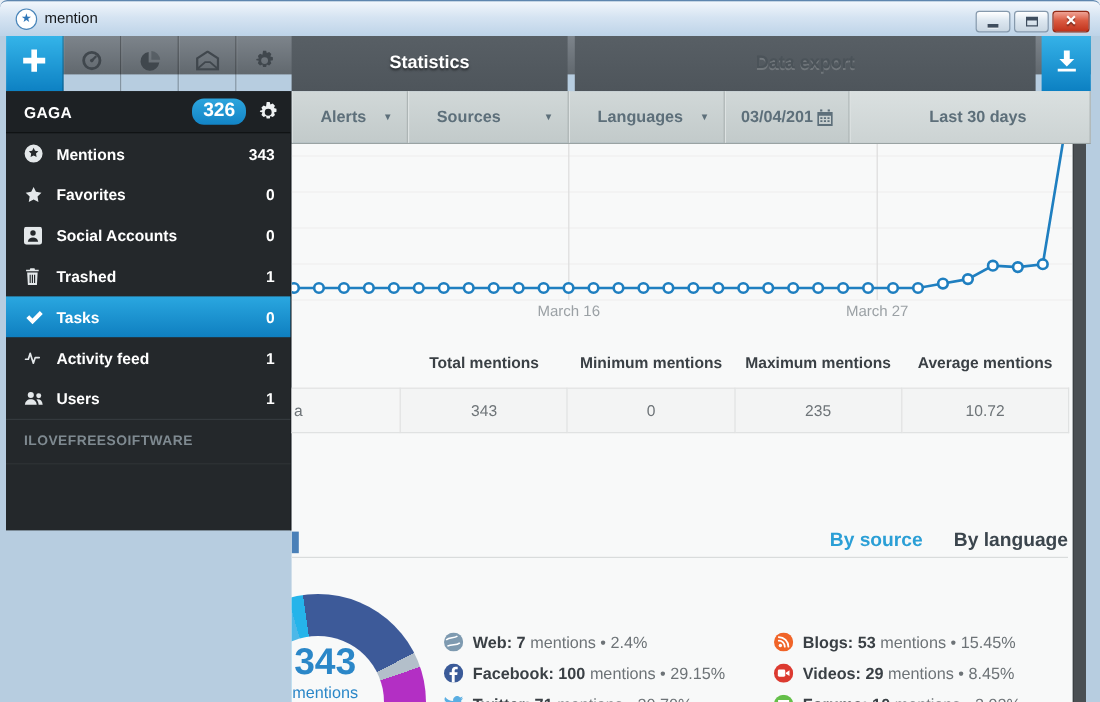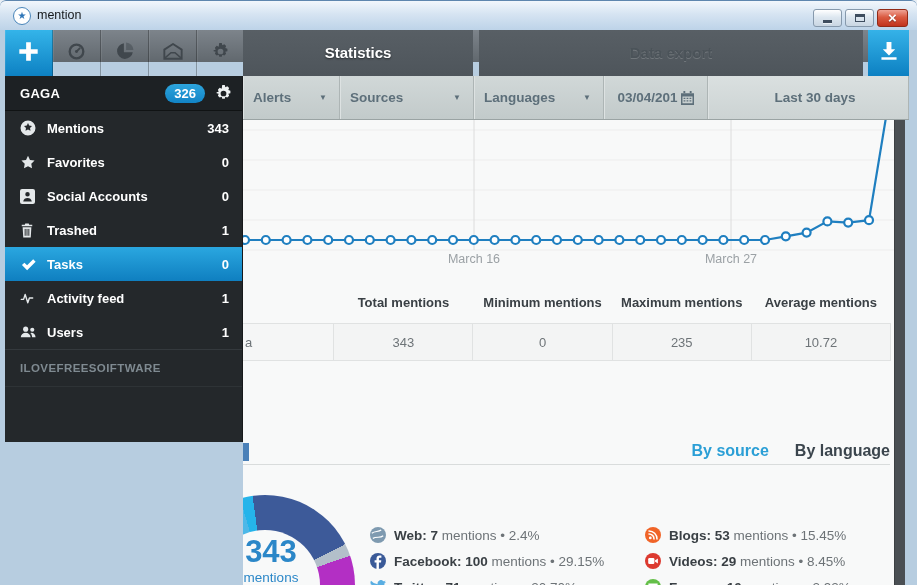--- a/index.html
+++ b/index.html
@@ -34,35 +34,35 @@
     background:linear-gradient(#585f65,#4e555b);cursor:pointer;}
   .tab.statistics{left:238px;width:230px;color:#fff;text-shadow:0 1px 2px rgba(0,0,0,.55);}
   .tab.dataexport{left:474px;width:384px;color:#4b5359;text-shadow:0 1px 0 rgba(255,255,255,.18);}
   .export-btn{position:absolute;left:863px;top:0;width:41px;height:46px;display:flex;align-items:center;justify-content:center;
     background:linear-gradient(#35b2e8,#0c80c2);cursor:pointer;}
   
   .sidebar{position:absolute;left:5px;top:76px;width:238px;height:366px;background:#24282b;
     border-right:1px solid #17191b;box-sizing:border-box;}
   .sb-header{height:34px;background:#1d2124;border-bottom:1px solid #101314;display:flex;align-items:center;padding:0 10px 0 15px;}
   .sb-name{color:#fff;font-weight:bold;font-size:13px;flex:1;letter-spacing:.3px;}
-  .sb-badge{background:linear-gradient(#2da5dd,#1284c6);color:#fff;border-radius:10px;padding:2px 9px;font-size:13px;font-weight:bold;margin-left:25px;}
+  .sb-badge{background:linear-gradient(#2da5dd,#1284c6);color:#fff;border-radius:10px;padding:2px 9px;font-size:16px;font-weight:bold;margin-left:25px;}
   .sb-gear{color:#eef1f2;margin-left:10px;display:flex;}
   .s-item{height:34px;display:flex;align-items:center;padding-left:15px;color:#fff;font-size:13px;font-weight:bold;cursor:pointer;}
   .s-item.active{background:linear-gradient(#2aa7e0,#0f7fc0);}
   .s-ic{width:27px;display:flex;color:#e4e8ea;}
   .s-item.active .s-ic{color:#fff;}
   .s-count{margin-left:auto;padding-right:13px;font-weight:bold;}
   .sb-section{height:36px;border-top:1px solid #34393d;border-bottom:1px solid #2e3336;display:flex;align-items:center;
     padding-left:15px;color:#7f8a91;font-size:11.5px;font-weight:bold;letter-spacing:.4px;}
   
   .filterbar{position:absolute;left:243px;top:76px;width:666px;height:44px;display:flex;
     background:linear-gradient(#d1d8d8,#c2caca);border-bottom:1px solid #9aa3a3;box-sizing:border-box;}
   .f-item{position:relative;display:flex;align-items:center;box-sizing:border-box;cursor:pointer;
     border-right:1px solid #adb5b5;box-shadow:inset 1px 0 0 #dde2e2;color:#5d6f7a;font-size:13.5px;font-weight:bold;}
-  .f-item .f-lab{padding-left:10px;}
+  .f-item .f-lab{padding-left:24px;}
   .f-item.date,.f-item.text{justify-content:center;}
   .f-item.date .f-lab{padding-left:0;}
   .f-item.text .f-lab{padding-left:14px;}
   .f-item.f-active{background:linear-gradient(#dae0e0,#ccd3d3);}
   .caret{position:absolute;right:12px;font-size:8px;color:#5d6f7a;}
   .f-cal{display:flex;margin-left:3px;color:#5d6f7a;}
   
   .main{position:absolute;left:243px;top:120px;width:651px;height:465px;background:#f8f9f9;overflow:hidden;}
   .chart-wrap{position:absolute;left:0;top:0;width:651px;height:150px;}
   

